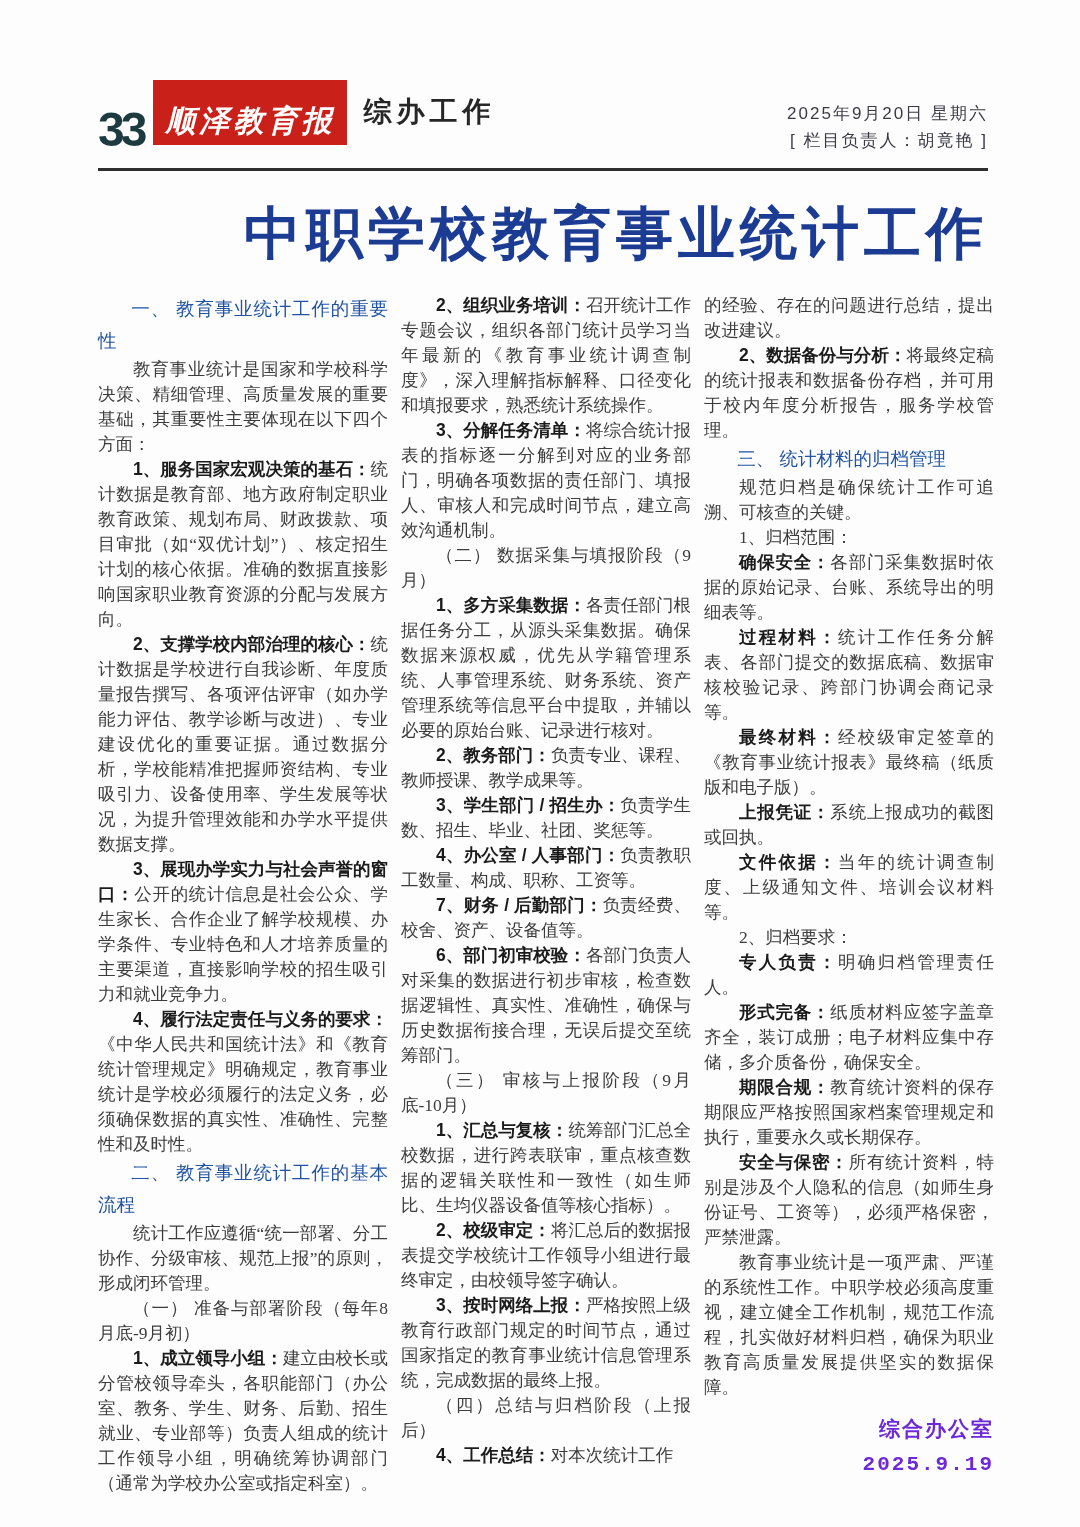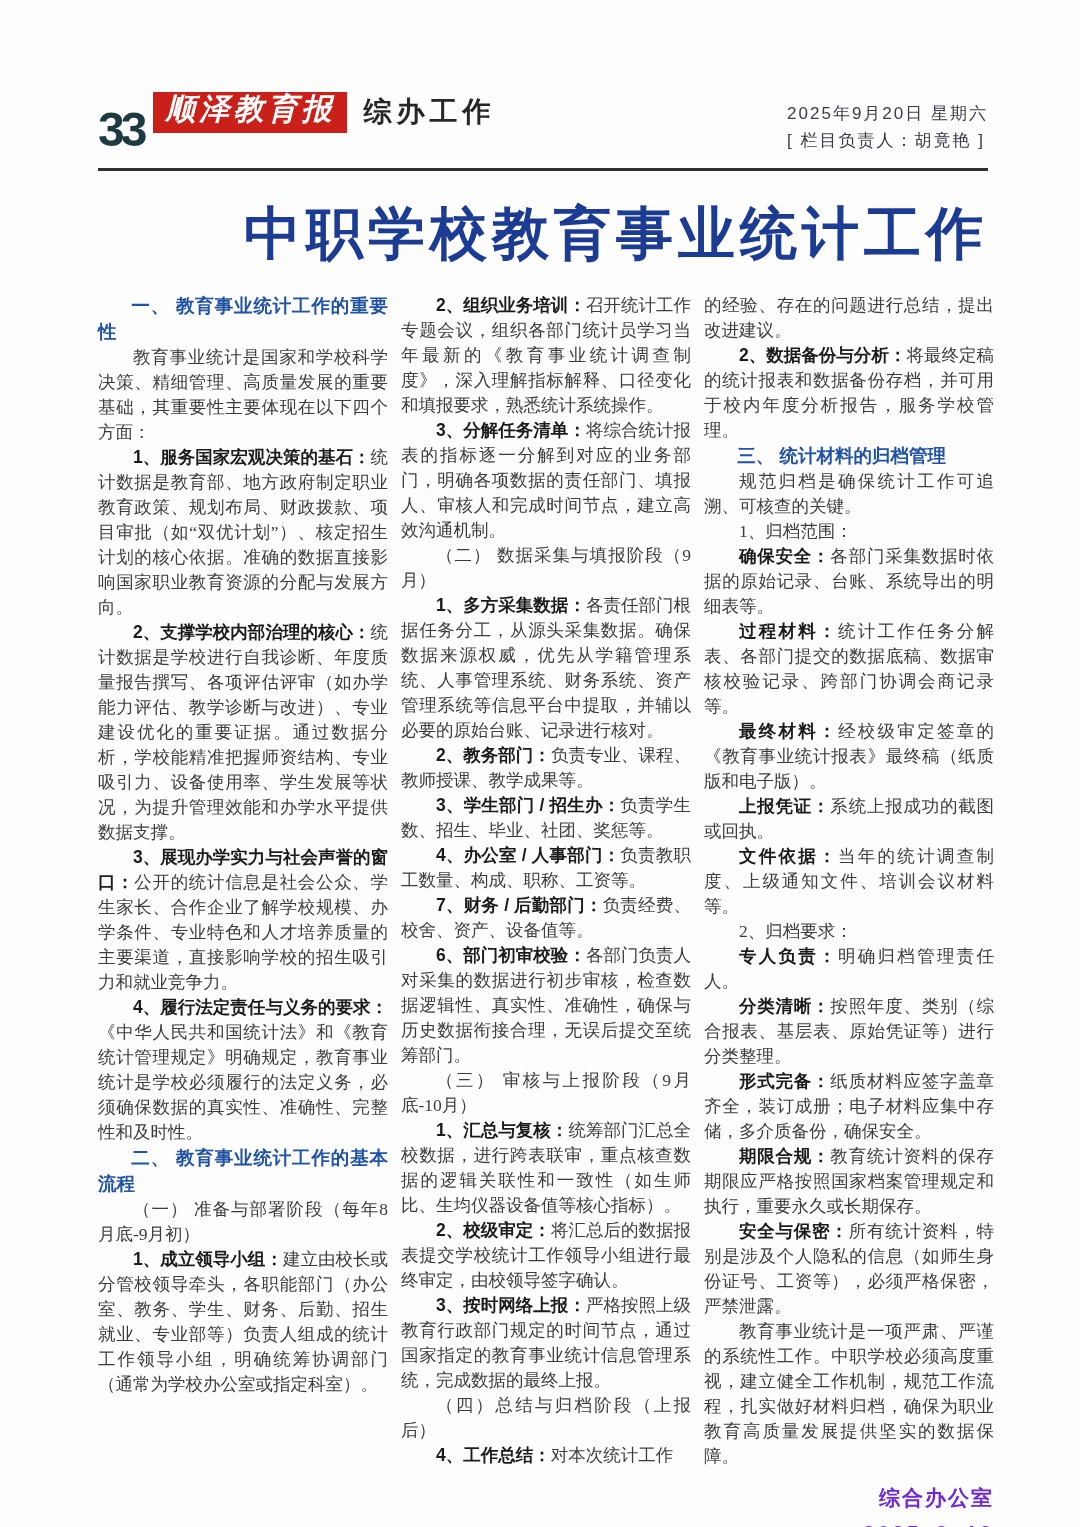--- a/index.html
+++ b/index.html
@@ -20,29 +20,30 @@
   .page-number{
     font-family:"Liberation Sans","DejaVu Sans",sans-serif;
     font-weight:bold;font-size:48px;line-height:1;
     color:#1d3a40;letter-spacing:-4px;margin-top:36px;
   }
   .paper-name{
     background:#c9201a;color:#ffffff;
     font-family:"Liberation Serif","DejaVu Serif",serif;
     font-weight:bold;font-style:italic;
     font-size:30px;line-height:1;
-    padding:2px 12px 9px 12px;
+    padding:26px 12px 9px 12px;
     letter-spacing:4px;
   }
   .section-name{
     font-family:"Liberation Sans","DejaVu Sans",sans-serif;
     font-weight:bold;font-size:28px;line-height:1;
     color:#262626;letter-spacing:5px;margin-left:6px;
   }
   .mast-right{
+    text-align:right;
     font-family:"Liberation Sans","DejaVu Sans",sans-serif;
     color:#3a3a46;font-size:17px;line-height:1.6;letter-spacing:2px;
   }
   .rule{border:none;border-top:3px solid #2f2f2f;margin:14px 0 0 0;}
   
   .article-title{
     margin:30px 0 26px 0;
     text-align:right;
     font-family:"Liberation Serif","DejaVu Serif",serif;
     font-weight:bold;
@@ -61,22 +62,22 @@
     text-indent:2em;
     color:#3c3c3c;
   }
   .body-para.noindent{text-indent:0;}
   .lead{
     font-family:"Liberation Sans","DejaVu Sans",sans-serif;
     font-weight:bold;color:#1b1b1b;
   }
   .sec-heading{
     font-family:"Liberation Sans","DejaVu Sans",sans-serif;
-    font-weight:bold;
-    font-size:18.5px;line-height:26px;
+    font-weight:normal;
+    font-size:18.5px;line-height:32px;
     color:#2153a4;
     text-align:justify;
     text-indent:1.8em;
   }
   .signature{
     font-family:Liberation Mono, monospace;
     font-weight:bold;font-size:21px;line-height:34px;
     color:#6d28d9;text-align:right;letter-spacing:2px;
   }
   .signature.first{margin-top:14px;}
@@ -104,20 +105,21 @@
 
   <div class="cols">
       <div class="col">
         <p class="sec-heading">一、 教育事业统计工作的重要性</p>
         <p class="body-para">教育事业统计是国家和学校科学决策、精细管理、高质量发展的重要基础，其重要性主要体现在以下四个方面：</p>
         <p class="body-para"><strong class="lead">1、服务国家宏观决策的基石：</strong>统计数据是教育部、地方政府制定职业教育政策、规划布局、财政拨款、项目审批（如“双优计划”）、核定招生计划的核心依据。准确的数据直接影响国家职业教育资源的分配与发展方向。</p>
         <p class="body-para"><strong class="lead">2、支撑学校内部治理的核心：</strong>统计数据是学校进行自我诊断、年度质量报告撰写、各项评估评审（如办学能力评估、教学诊断与改进）、专业建设优化的重要证据。通过数据分析，学校能精准把握师资结构、专业吸引力、设备使用率、学生发展等状况，为提升管理效能和办学水平提供数据支撑。</p>
         <p class="body-para"><strong class="lead">3、展现办学实力与社会声誉的窗口：</strong>公开的统计信息是社会公众、学生家长、合作企业了解学校规模、办学条件、专业特色和人才培养质量的主要渠道，直接影响学校的招生吸引力和就业竞争力。</p>
         <p class="body-para"><strong class="lead">4、履行法定责任与义务的要求：</strong>《中华人民共和国统计法》和《教育统计管理规定》明确规定，教育事业统计是学校必须履行的法定义务，必须确保数据的真实性、准确性、完整性和及时性。</p>
         <p class="sec-heading">二、 教育事业统计工作的基本流程</p>
+        <p class="body-para">统计工作应遵循“统一部署、分工协作、分级审核、规范上报”的原则，形成闭环管理。</p>
         <p class="body-para">（一） 准备与部署阶段（每年8月底-9月初）</p>
         <p class="body-para"><strong class="lead">1、成立领导小组：</strong>建立由校长或分管校领导牵头，各职能部门（办公室、教务、学生、财务、后勤、招生就业、专业部等）负责人组成的统计工作领导小组，明确统筹协调部门（通常为学校办公室或指定科室）。</p>
       </div>
       <div class="col">
         <p class="body-para"><strong class="lead">2、组织业务培训：</strong>召开统计工作专题会议，组织各部门统计员学习当年最新的《教育事业统计调查制度》，深入理解指标解释、口径变化和填报要求，熟悉统计系统操作。</p>
         <p class="body-para"><strong class="lead">3、分解任务清单：</strong>将综合统计报表的指标逐一分解到对应的业务部门，明确各项数据的责任部门、填报人、审核人和完成时间节点，建立高效沟通机制。</p>
         <p class="body-para">（二） 数据采集与填报阶段（9月）</p>
         <p class="body-para"><strong class="lead">1、多方采集数据：</strong>各责任部门根据任务分工，从源头采集数据。确保数据来源权威，优先从学籍管理系统、人事管理系统、财务系统、资产管理系统等信息平台中提取，并辅以必要的原始台账、记录进行核对。</p>
         <p class="body-para"><strong class="lead">2、教务部门：</strong>负责专业、课程、教师授课、教学成果等。</p>
         <p class="body-para"><strong class="lead">3、学生部门 / 招生办：</strong>负责学生数、招生、毕业、社团、奖惩等。</p>
@@ -137,21 +139,20 @@
         <p class="sec-heading">三、 统计材料的归档管理</p>
         <p class="body-para">规范归档是确保统计工作可追溯、可核查的关键。</p>
         <p class="body-para">1、归档范围：</p>
         <p class="body-para"><strong class="lead">确保安全：</strong>各部门采集数据时依据的原始记录、台账、系统导出的明细表等。</p>
         <p class="body-para"><strong class="lead">过程材料：</strong>统计工作任务分解表、各部门提交的数据底稿、数据审核校验记录、跨部门协调会商记录等。</p>
         <p class="body-para"><strong class="lead">最终材料：</strong>经校级审定签章的《教育事业统计报表》最终稿（纸质版和电子版）。</p>
         <p class="body-para"><strong class="lead">上报凭证：</strong>系统上报成功的截图或回执。</p>
         <p class="body-para"><strong class="lead">文件依据：</strong>当年的统计调查制度、上级通知文件、培训会议材料等。</p>
         <p class="body-para">2、归档要求：</p>
         <p class="body-para"><strong class="lead">专人负责：</strong>明确归档管理责任人。</p>
-        <p class="body-para"><strong class="lead">分类清晰：</strong>按照年度、类别（综合报表、基层表、原始凭证等）进行分类整理。</p>
         <p class="body-para"><strong class="lead">形式完备：</strong>纸质材料应签字盖章齐全，装订成册；电子材料应集中存储，多介质备份，确保安全。</p>
         <p class="body-para"><strong class="lead">期限合规：</strong>教育统计资料的保存期限应严格按照国家档案管理规定和执行，重要永久或长期保存。</p>
         <p class="body-para"><strong class="lead">安全与保密：</strong>所有统计资料，特别是涉及个人隐私的信息（如师生身份证号、工资等），必须严格保密，严禁泄露。</p>
         <p class="body-para">教育事业统计是一项严肃、严谨的系统性工作。中职学校必须高度重视，建立健全工作机制，规范工作流程，扎实做好材料归档，确保为职业教育高质量发展提供坚实的数据保障。</p>
         <p class="signature first">综合办公室</p>
         <p class="signature">2025.9.19</p>
       </div>
     </div>
 
 </div>

